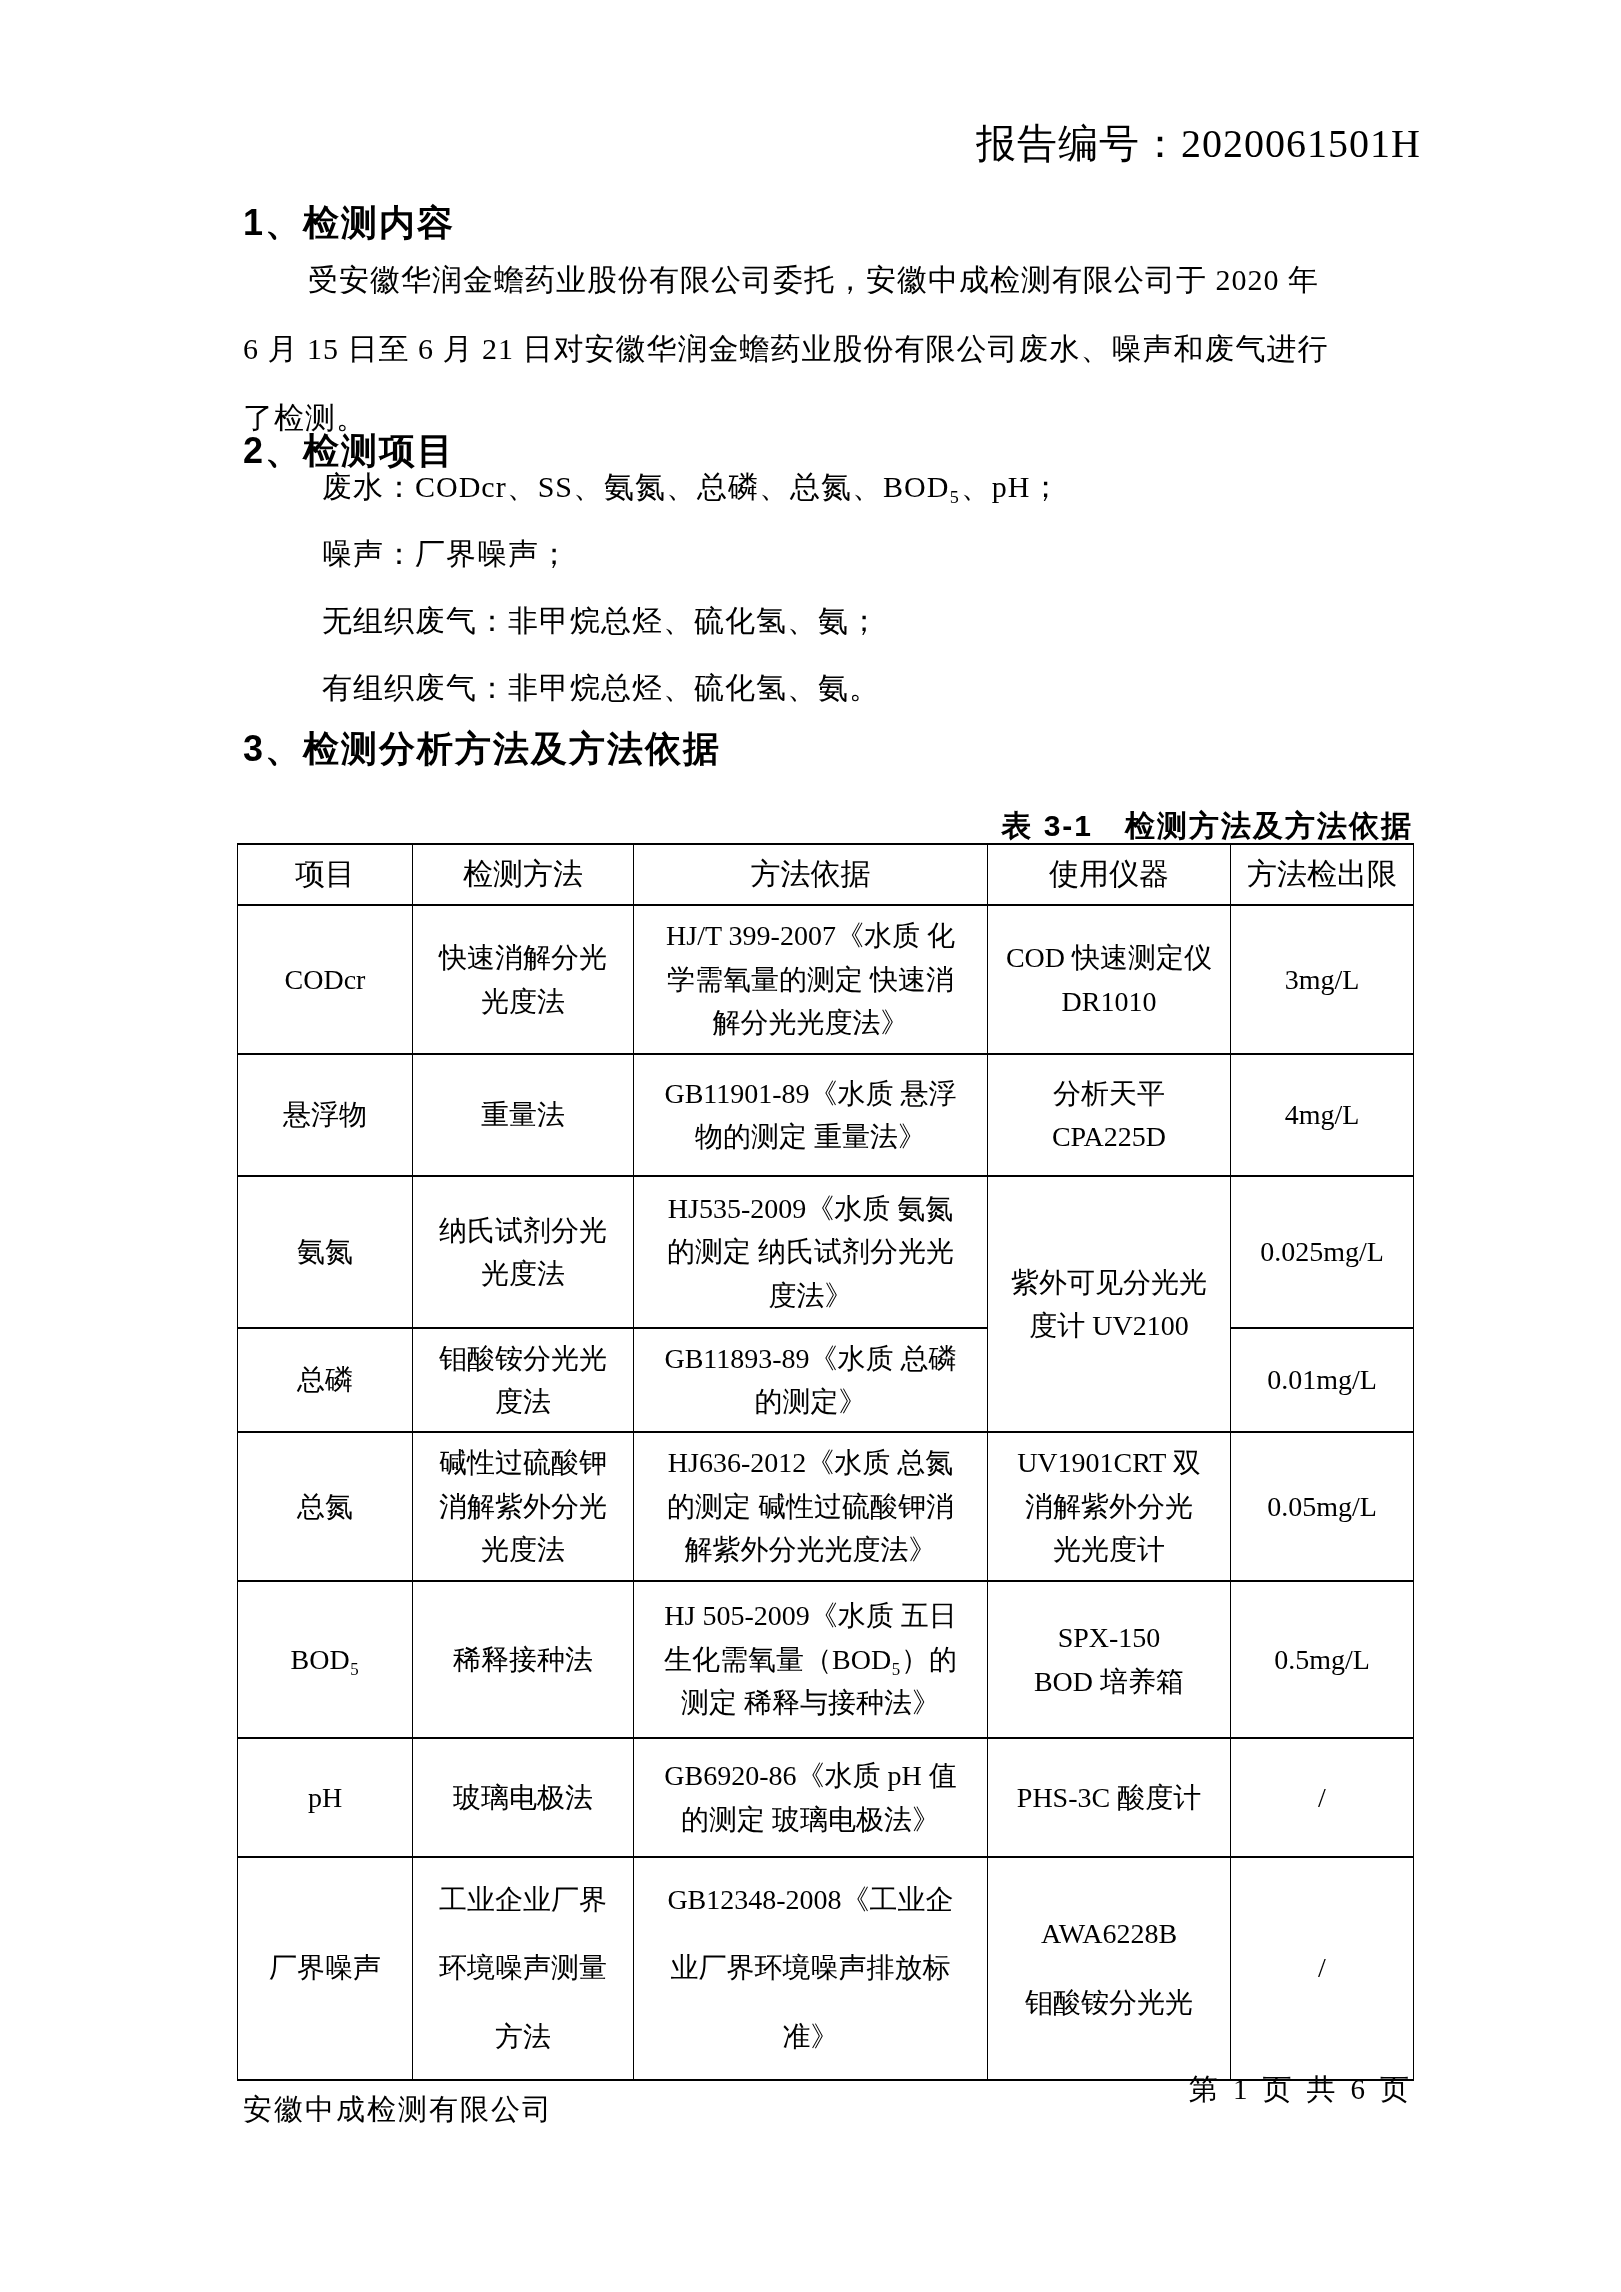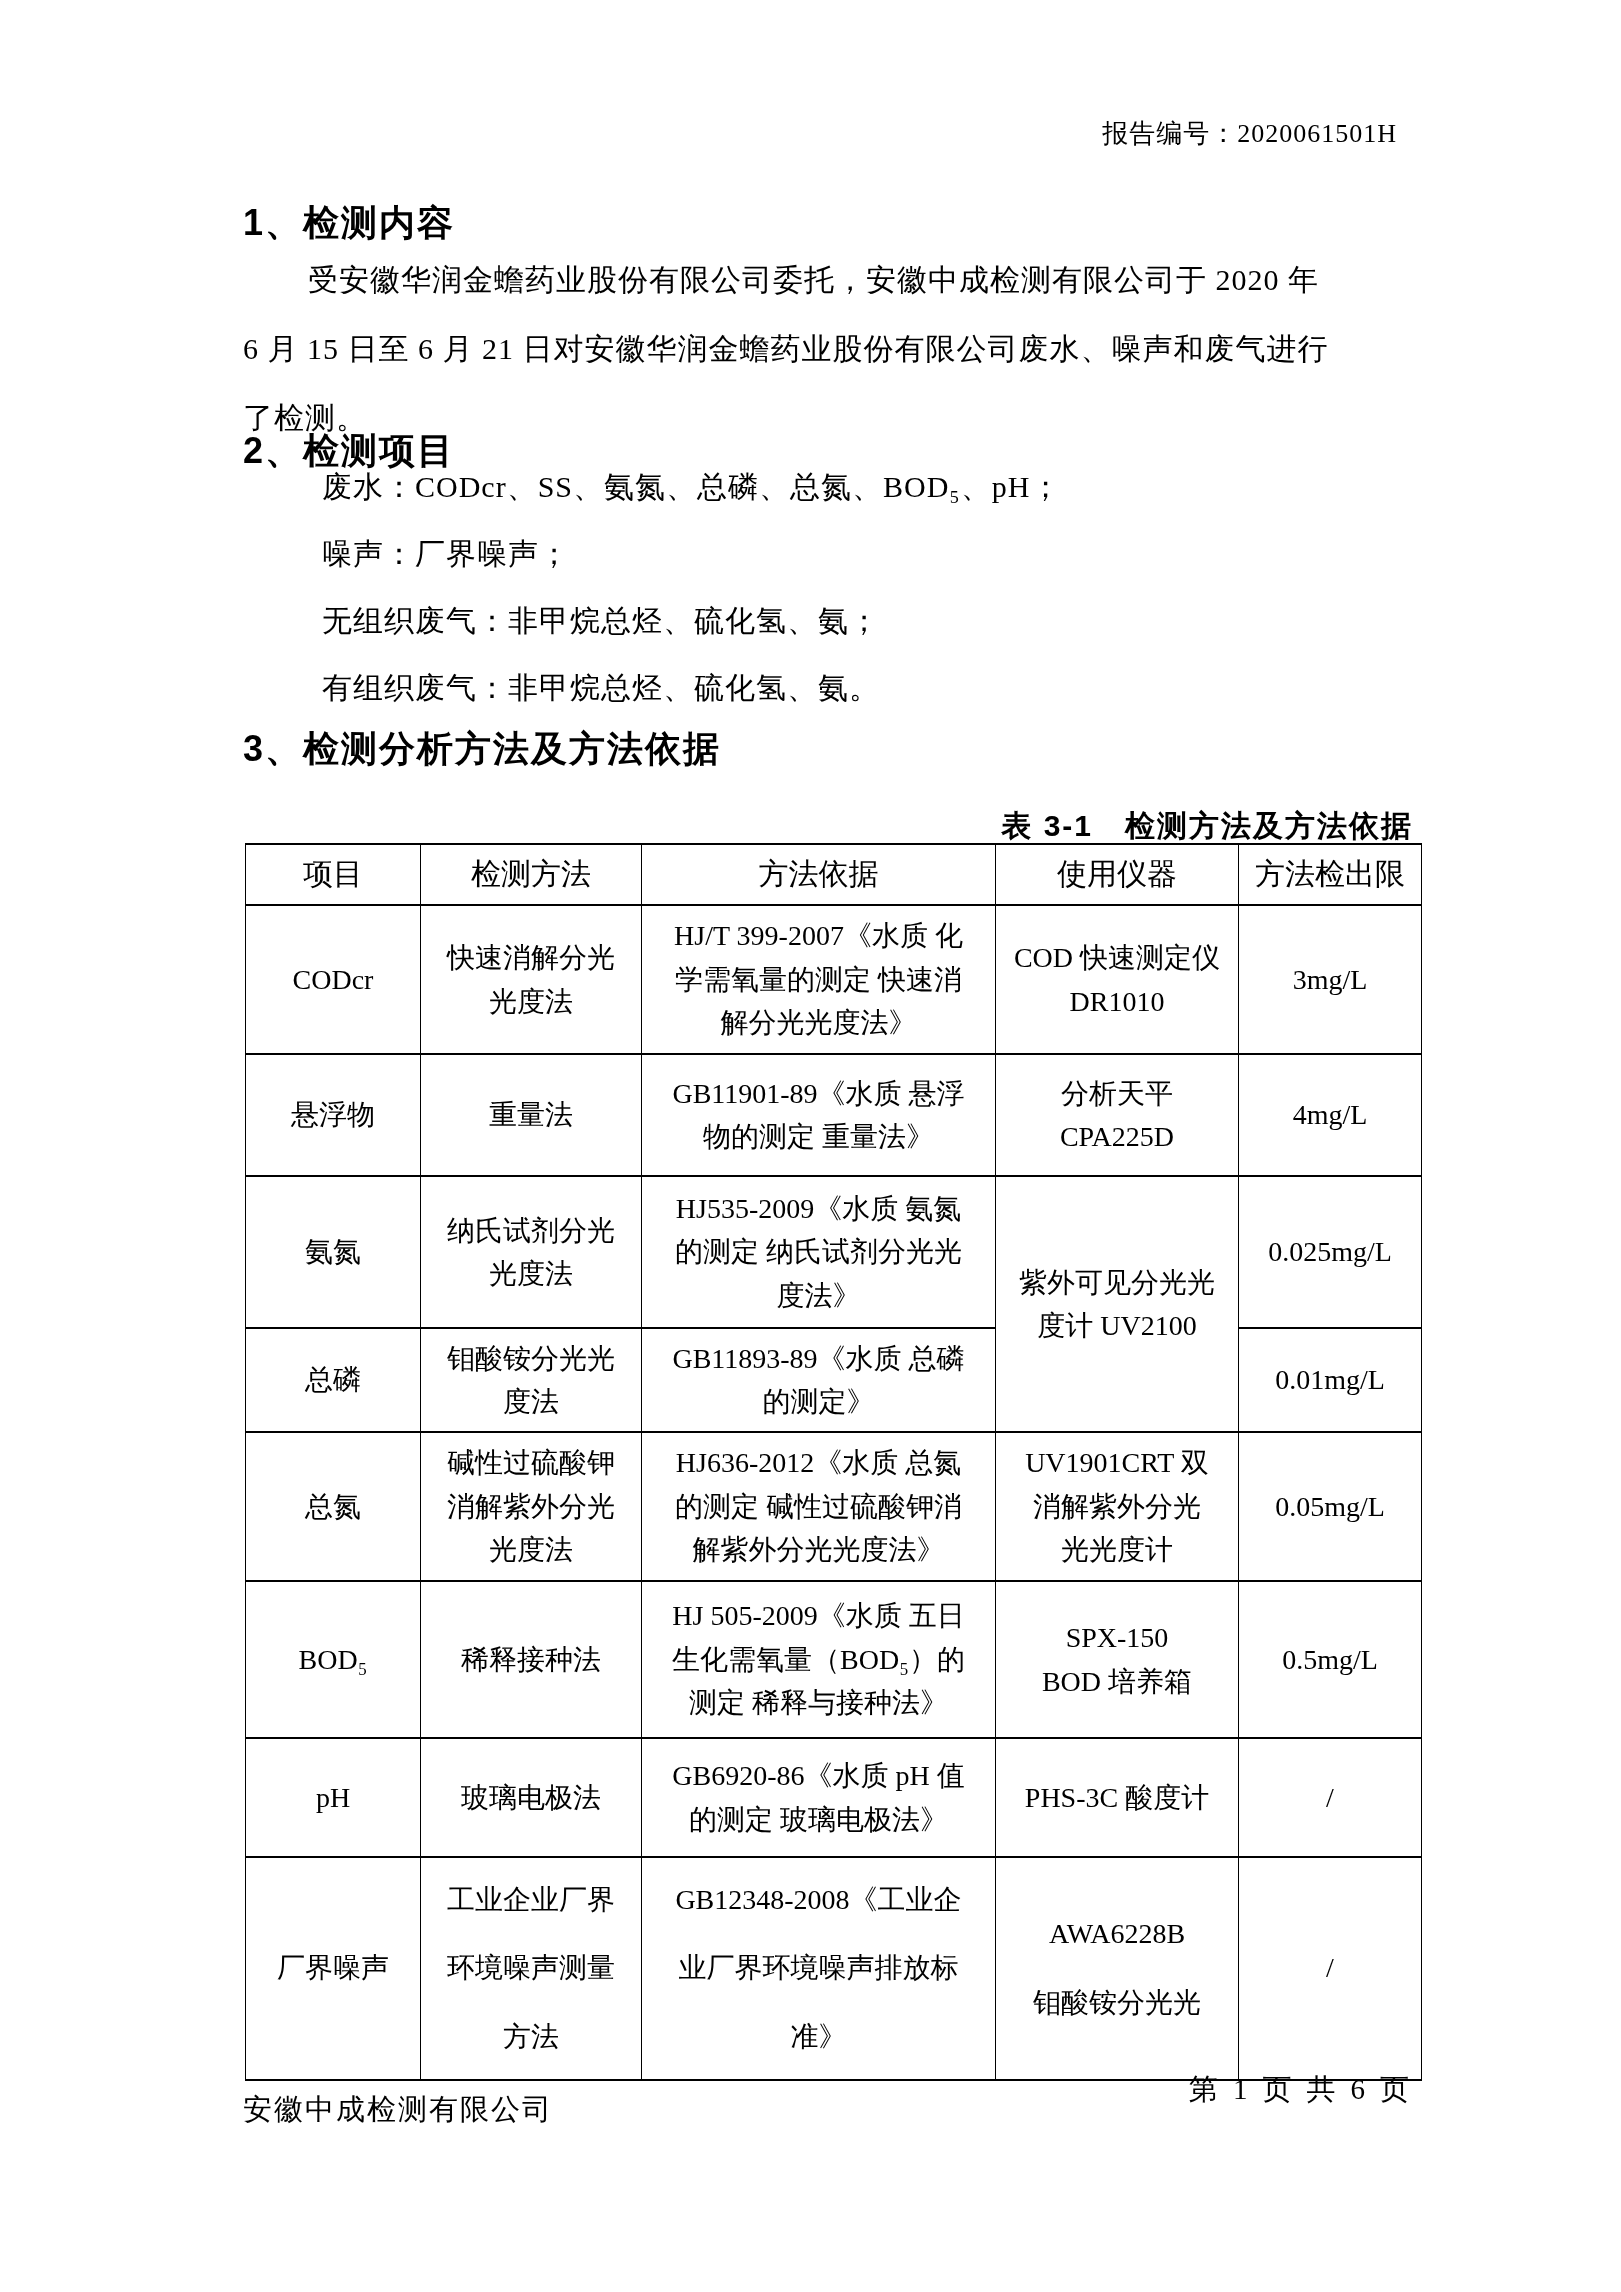--- a/index.html
+++ b/index.html
@@ -1,42 +1,42 @@
 <!DOCTYPE html>
 <html><head>
 <meta charset="utf-8">
 <style>
   html,body{margin:0;padding:0;background:#777;}
   .page{
     position:relative;width:1621px;height:2293px;background:#ffffff;
     font-family:"Liberation Serif","DejaVu Serif",serif;color:#000;overflow:hidden;
   }
   .report-no{
-    position:absolute;top:116px;right:224px;font-size:26px;letter-spacing:1px;
+    position:absolute;top:116px;right:200px;font-size:40px;letter-spacing:1px;
   }
   .heading{
     position:absolute;left:243px;font-family:"Liberation Sans","DejaVu Sans",sans-serif;
     font-weight:bold;font-size:36px;letter-spacing:2px;margin:0;
   }
   .h1{top:199px;}
   .h2{top:427px;}
   .h3{top:725px;}
   .para{
     position:absolute;left:243px;top:245px;width:1176px;font-size:30px;
     line-height:69px;white-space:pre-line;text-indent:65px;letter-spacing:1px;
   }
   .list{position:absolute;left:310px;top:453px;width:1078px;margin-left:12px;}
   .list-item{font-size:30px;line-height:67px;letter-spacing:1px;}
   .tbl-title{
     position:absolute;left:237px;top:806px;width:1176px;text-align:right;
     font-family:"Liberation Sans","DejaVu Sans",sans-serif;font-weight:bold;
     font-size:30px;letter-spacing:2px;
   }
   table.methods{
-    position:absolute;left:245px;top:843px;width:1176px;
+    position:absolute;left:237px;top:843px;width:1176px;
     border-collapse:collapse;table-layout:fixed;
   }
   table.methods th,table.methods td{
     border:solid #000;border-width:2px 1px;
     text-align:center;vertical-align:middle;
     font-size:28px;font-weight:normal;
     white-space:pre-line;padding:0 2px;line-height:1.55;
     overflow:hidden;
   }
   table.methods th{font-size:30px;}

